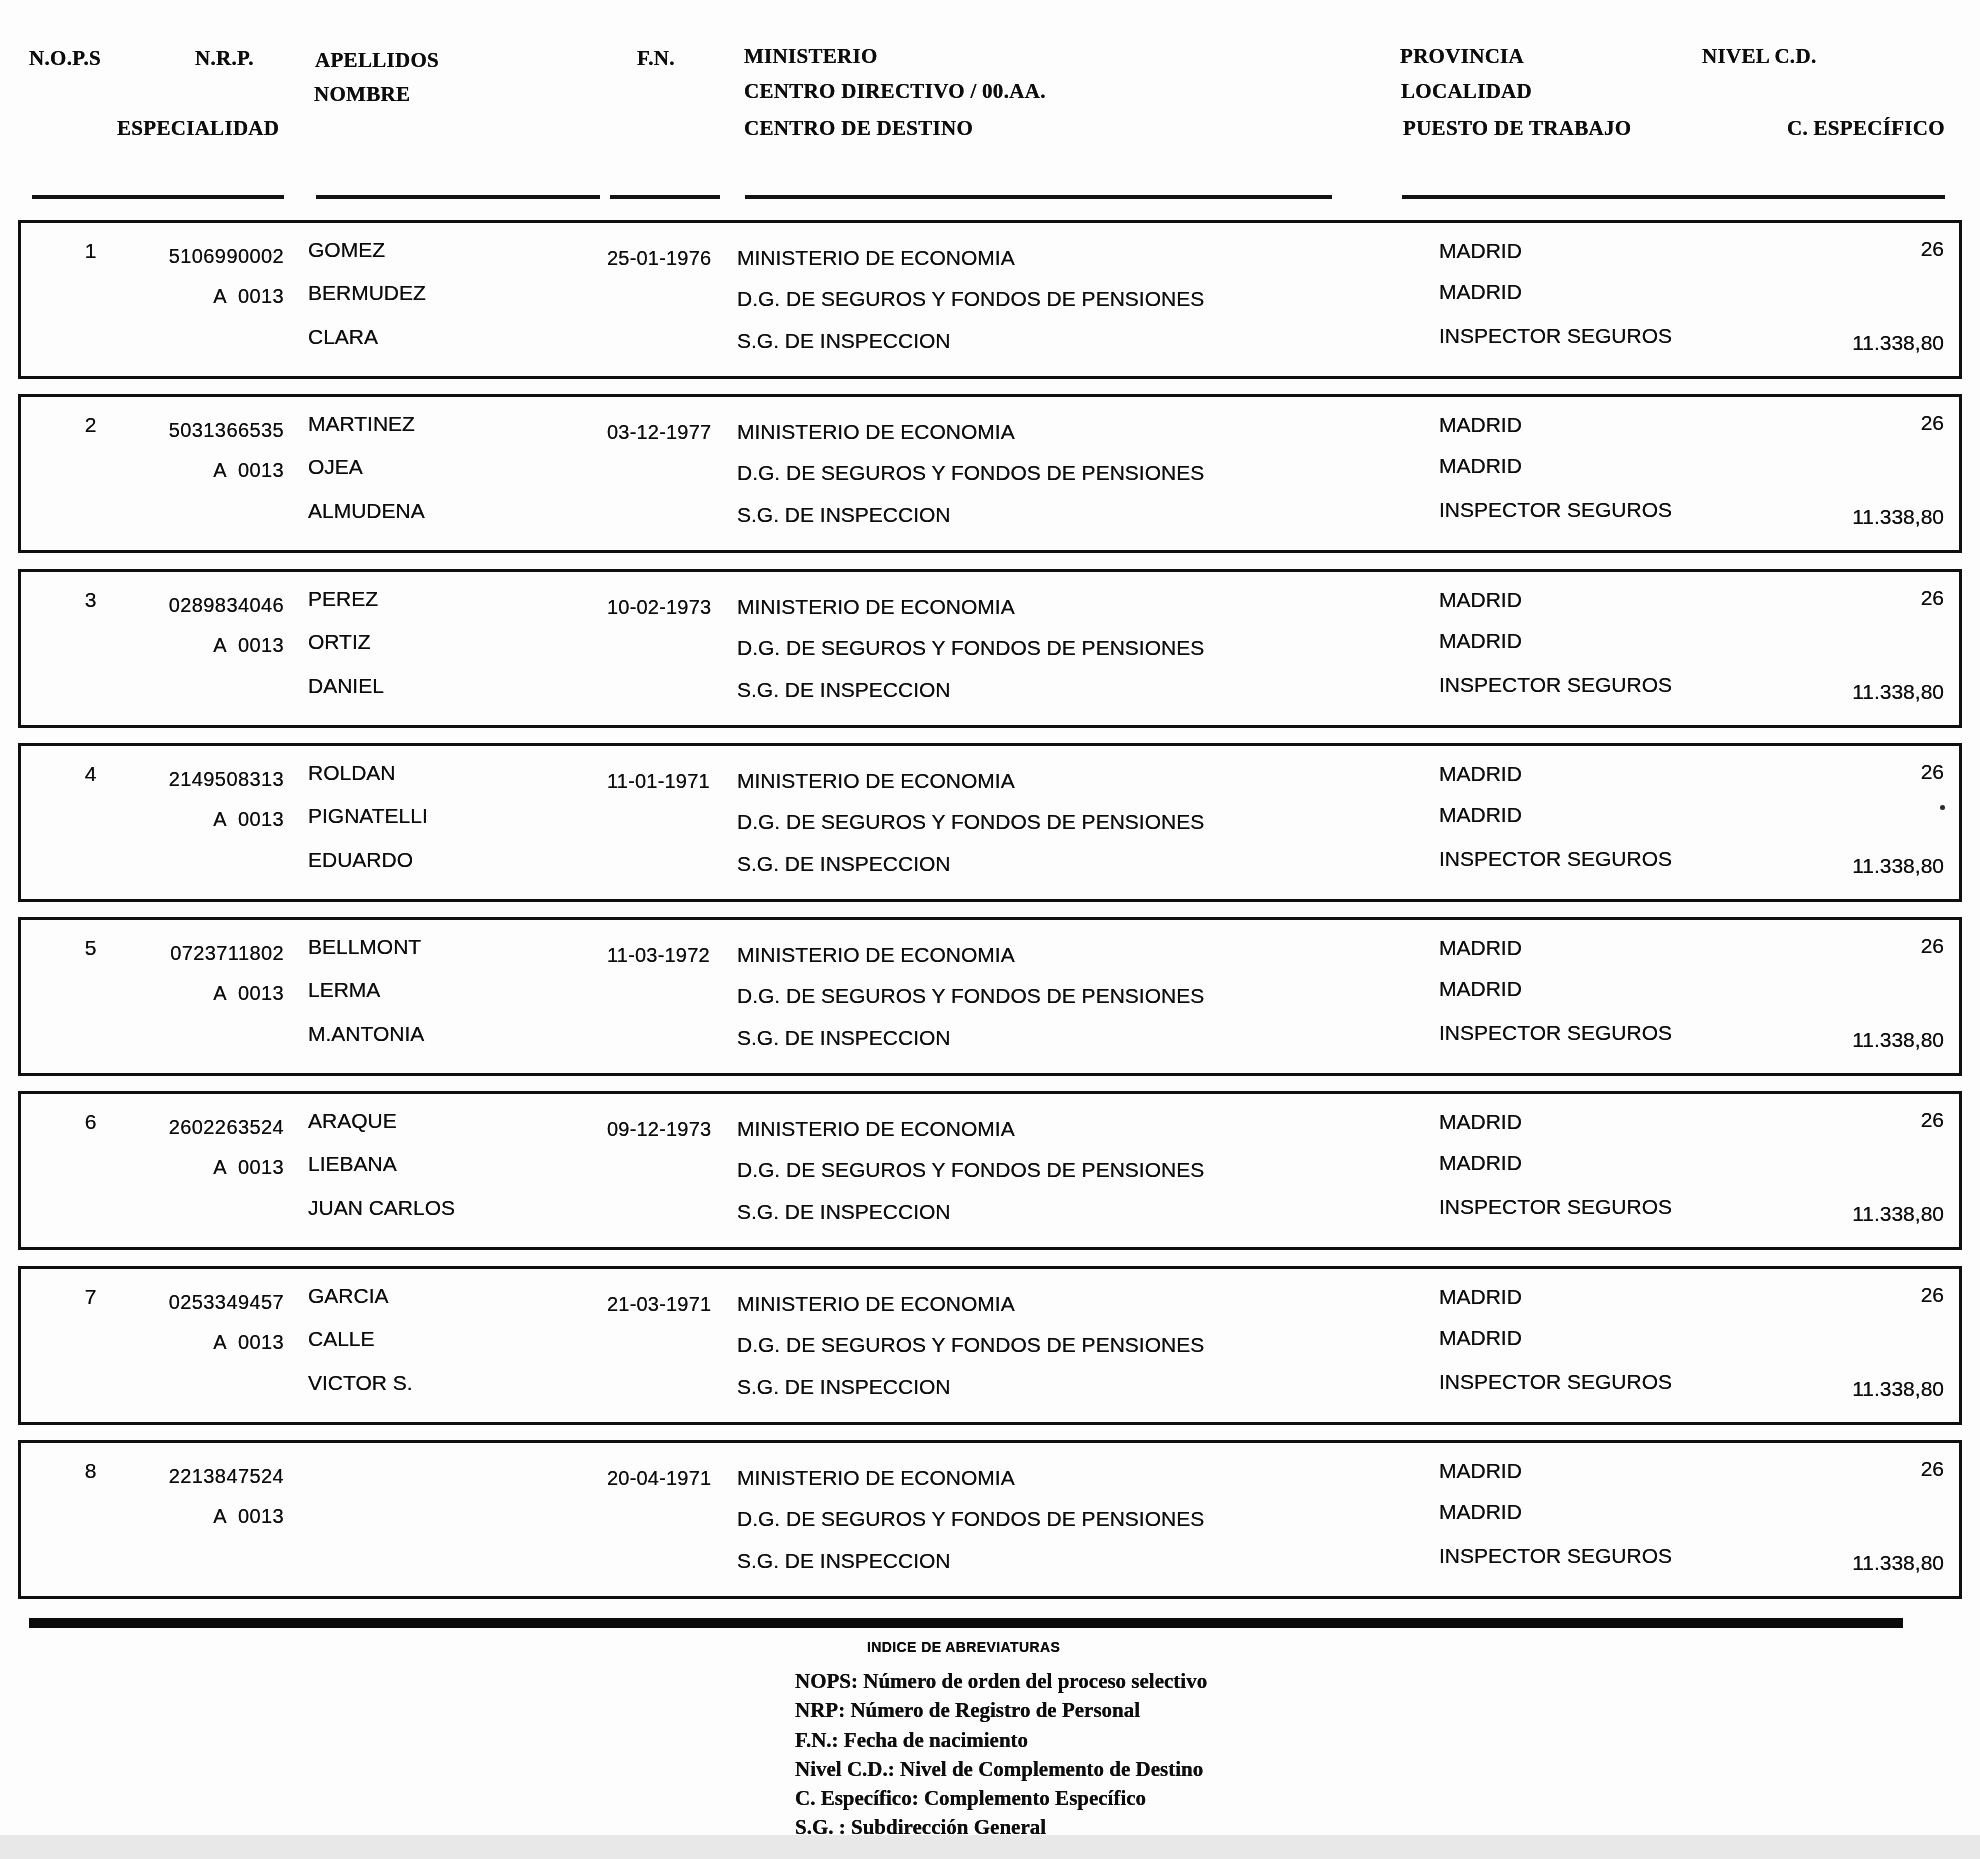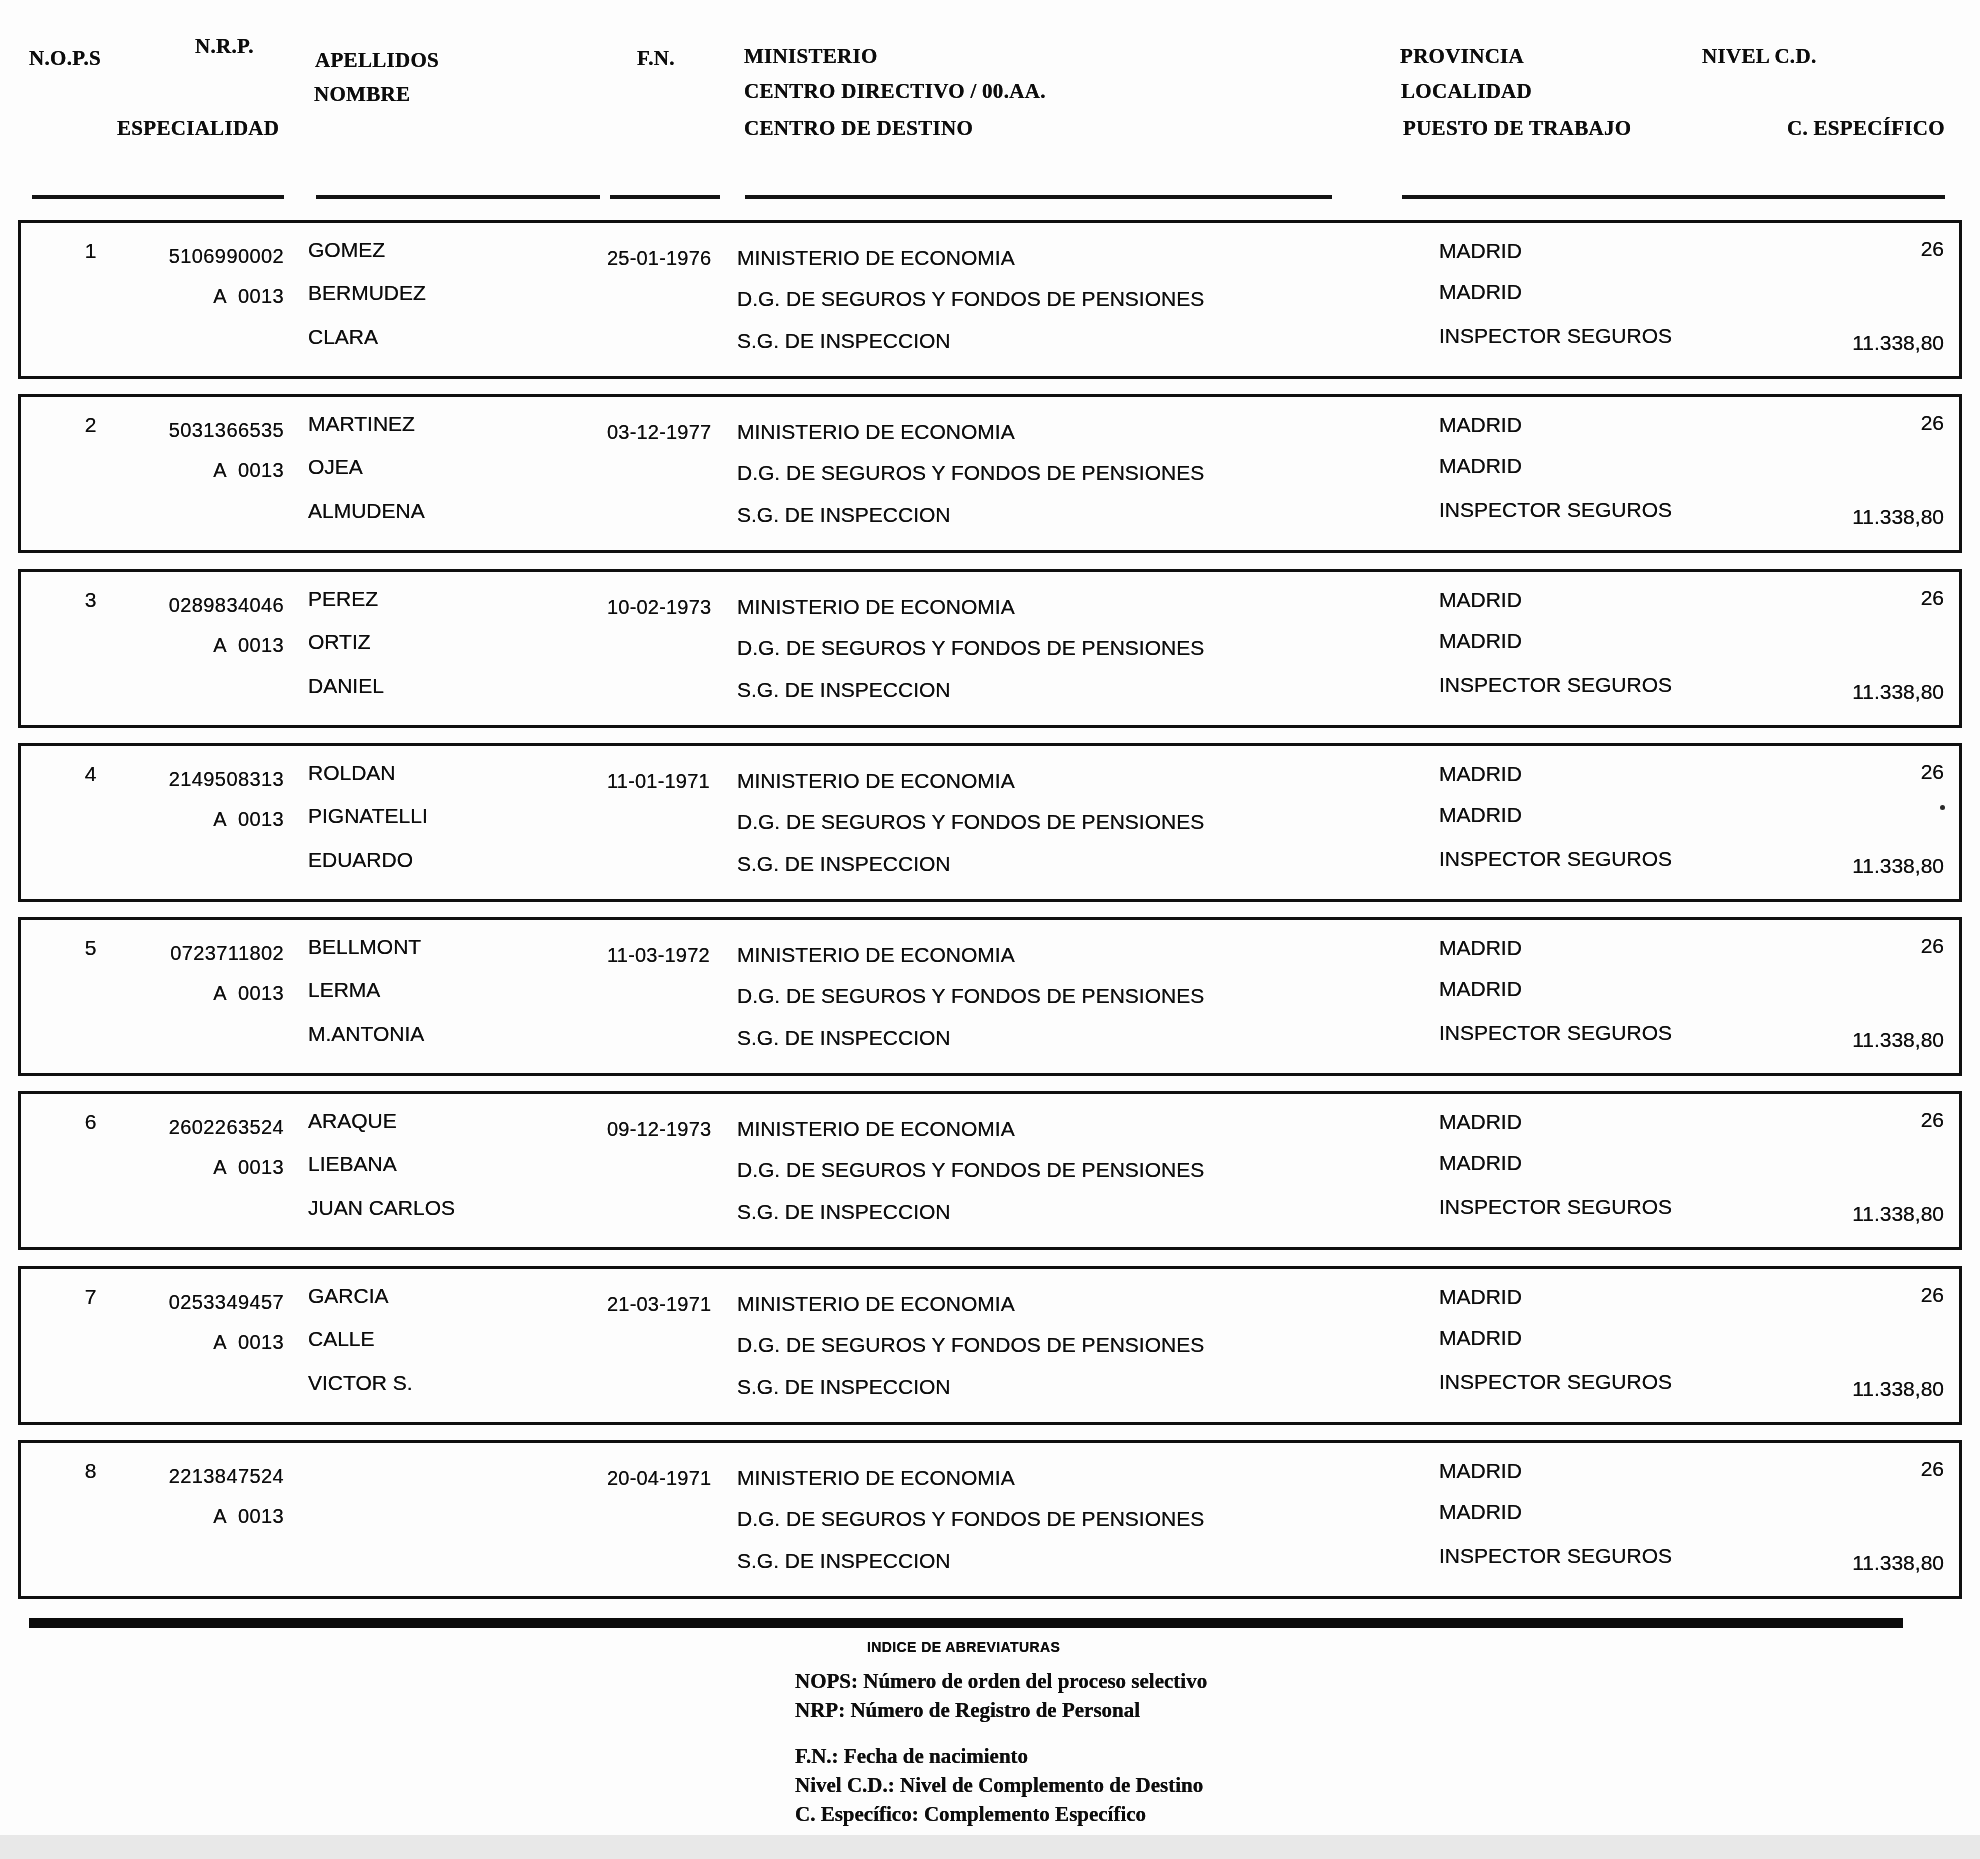--- a/index.html
+++ b/index.html
@@ -15,21 +15,21 @@
   .hdr{
     position:absolute;
     font-family:"Liberation Serif","DejaVu Serif",serif;
     font-weight:700;
     font-size:21px;
     letter-spacing:0.3px;
     white-space:nowrap;
     text-shadow:0 0 0.6px rgba(0,0,0,.85);
   }
   .h-nops{left:29px;top:46px;}
-  .h-nrp{left:195px;top:34px;}
+  .h-nrp{left:195px;top:46px;}
   .h-espec{left:117px;top:116px;}
   .h-apellidos{left:315px;top:48px;}
   .h-nombre{left:314px;top:82px;}
   .h-fn{left:637px;top:46px;}
   .h-ministerio{left:744px;top:44px;}
   .h-cdirectivo{left:744px;top:79px;}
   .h-cdestino{left:744px;top:116px;}
   .h-provincia{left:1400px;top:44px;}
   .h-localidad{left:1401px;top:79px;}
   .h-puesto{left:1403px;top:116px;}
@@ -92,21 +92,21 @@
     text-shadow:0 0 0.6px rgba(0,0,0,.85);
     white-space:nowrap;
   }
   .abbrev-list{
     position:absolute;left:795px;top:1667px;
     font-family:"Liberation Serif","DejaVu Serif",serif;
     font-weight:700;font-size:21px;
     text-shadow:0 0 0.6px rgba(0,0,0,.85);
   }
   .abbrev-line{line-height:29px;white-space:nowrap;}
-  .abbrev-line.gap{margin-top:17px;}
+  .abbrev-line.gap{margin-top:1px;}
 </style>
 </head>
 <body>
 
 <div class="page">
 
   <div>
     <span class="hdr h-nops">N.O.P.S</span>
     <span class="hdr h-nrp">N.R.P.</span>
     <span class="hdr h-espec">ESPECIALIDAD</span>

